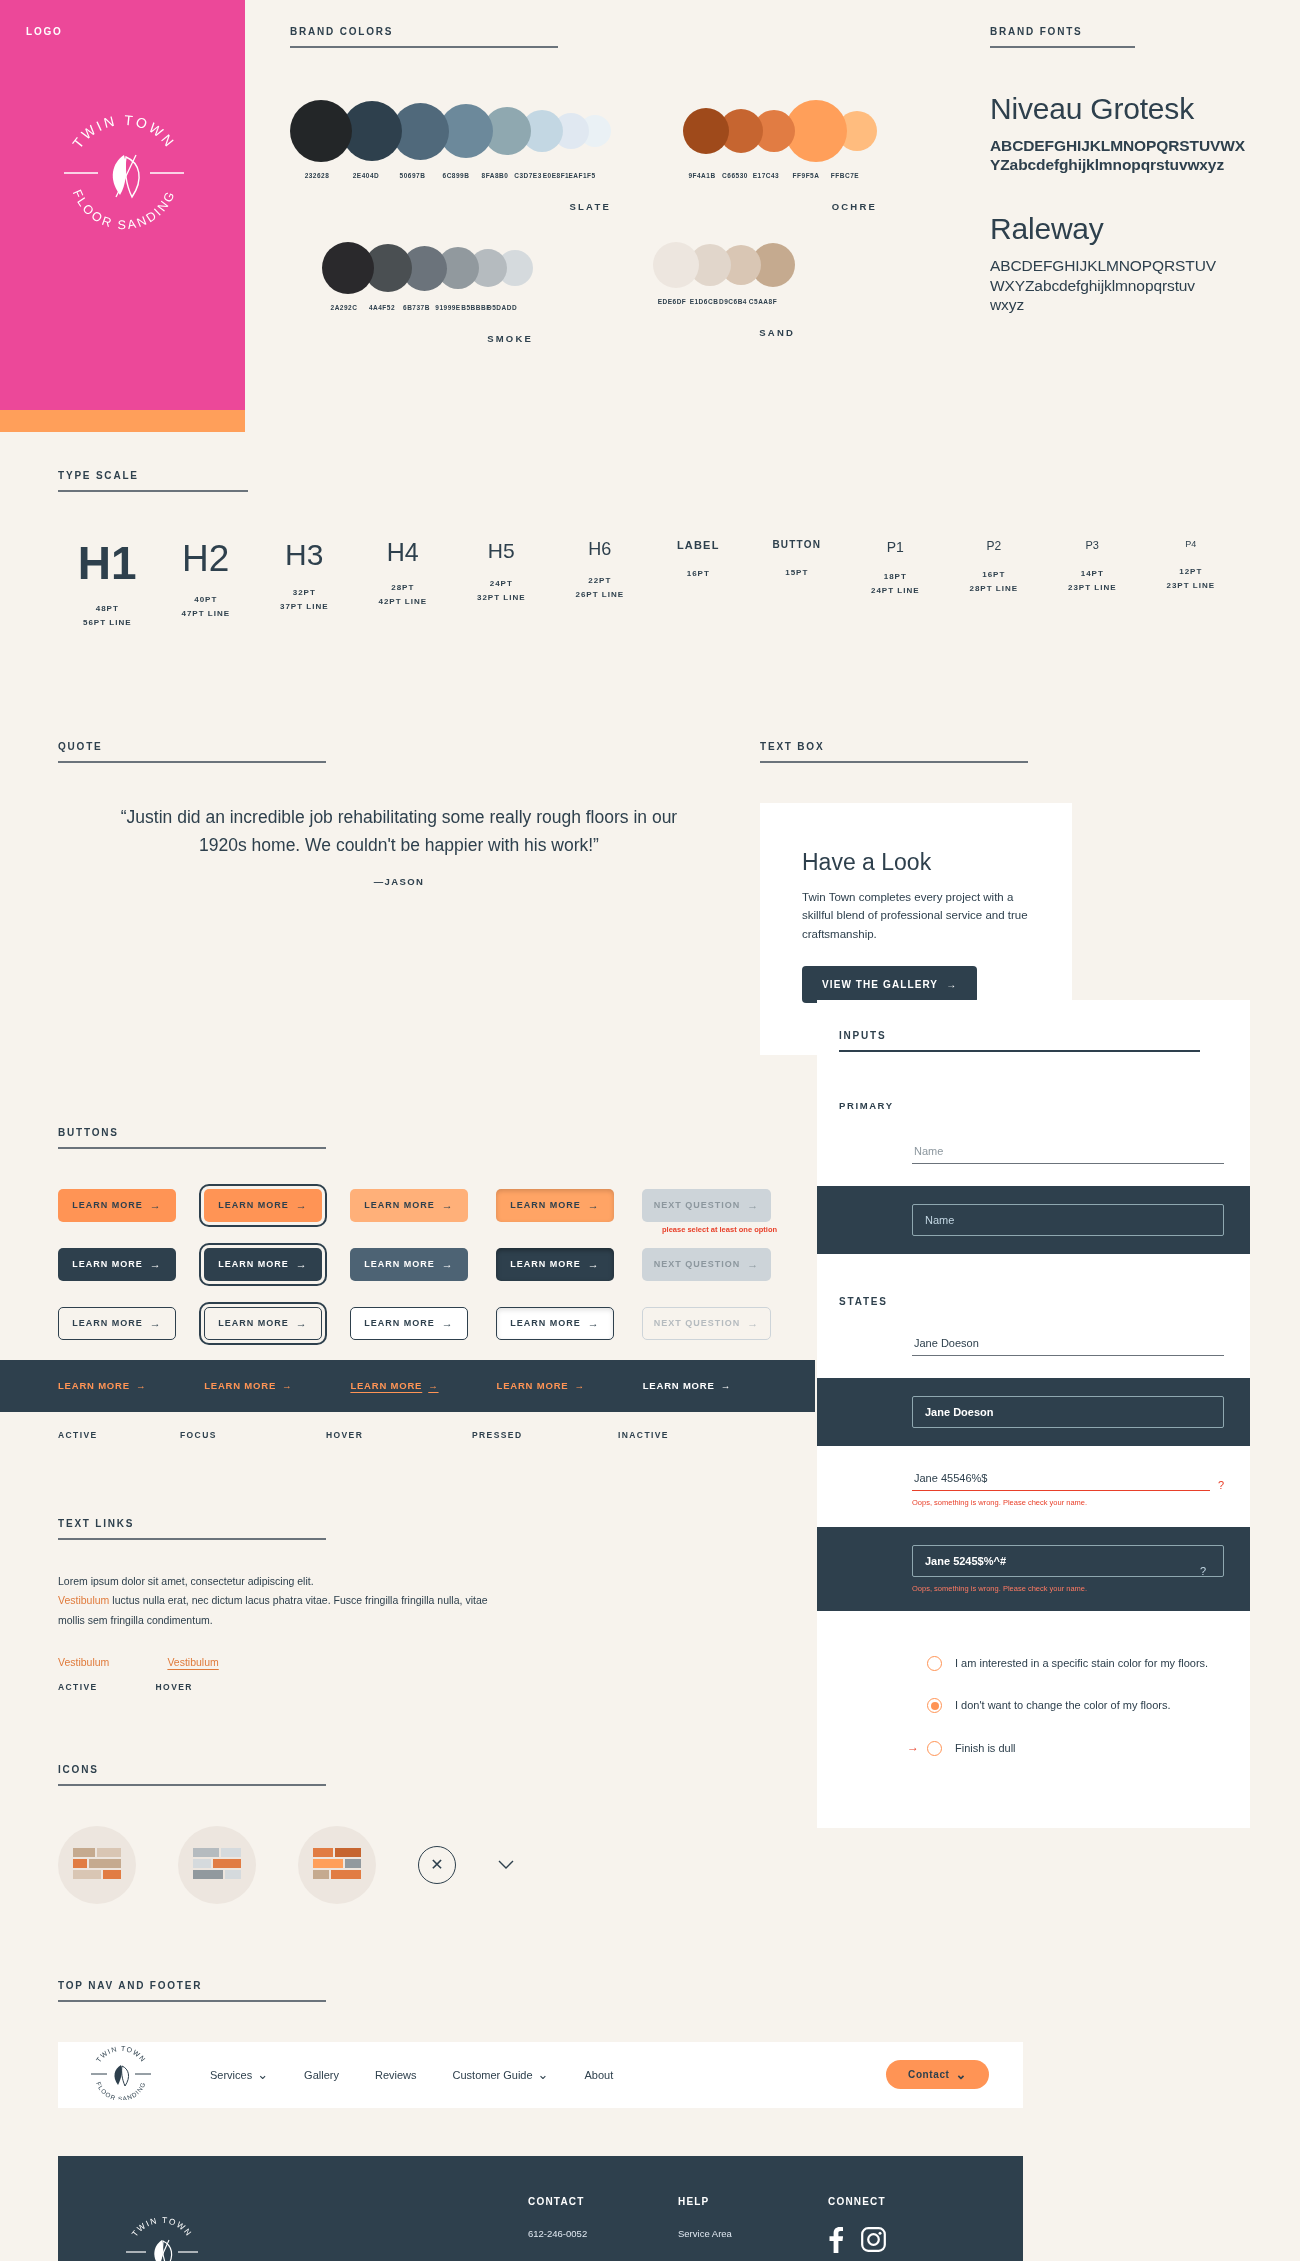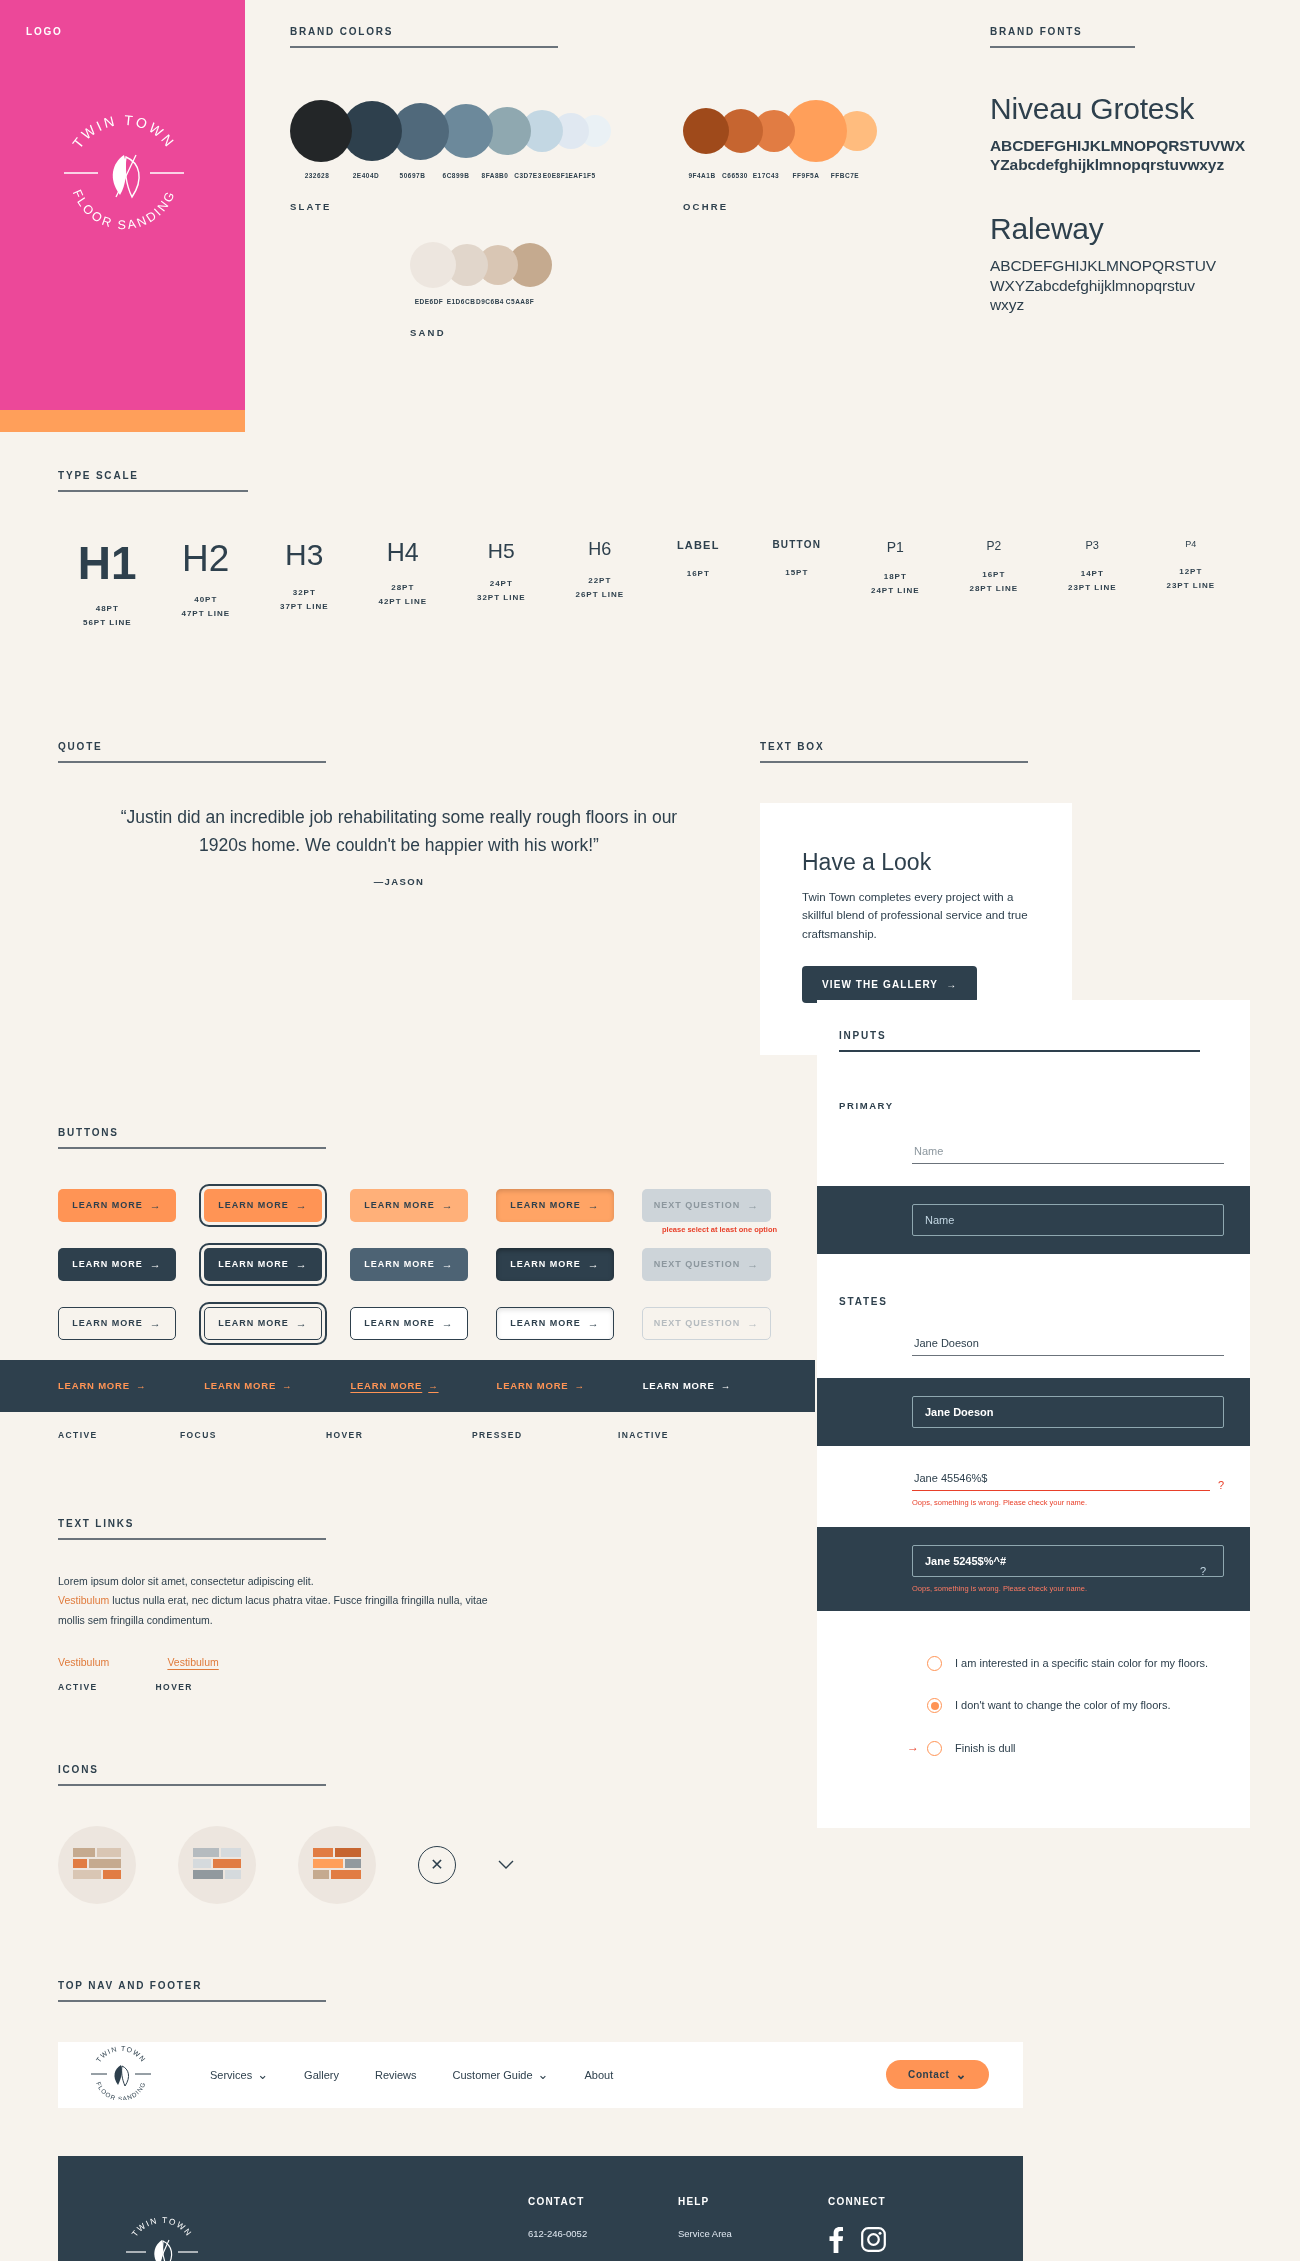--- a/index.html
+++ b/index.html
@@ -31,21 +31,21 @@
   .topright { flex: 1; padding: 26px 0 0 0; display: flex; }
   .colors-col { width: 700px; padding-left: 45px; }
   .fonts-col { flex: 1; padding-left: 45px; padding-right: 40px; }
 
   .swatch-group { margin-top: 52px; display: flex; }
   .swatch-stack { display: flex; align-items: center; }
   .sw { border-radius: 50%; }
   .hexrow { display: flex; margin-top: 10px; }
   .hex { font-size: 6.5px; font-weight: 700; letter-spacing: .5px; color: #2E404D; text-align: center; }
   .palette-name {
-    font-size: 9.5px; font-weight: 700; letter-spacing: 2.2px; text-align: left;
+    font-size: 9.5px; font-weight: 700; letter-spacing: 2.2px; text-align: right;
     margin-top: 22px; color: #2E404D;
   }
 
   
   .font-rule { height: 1.5px; background: #6B737B; width: 145px; margin-top: 9px; }
   .font-name { font-size: 30px; font-weight: 400; color: #2E404D; margin-top: 44px; letter-spacing: -0.2px; }
   .font-name.second { margin-top: 38px; }
   .font-spec { font-size: 15.5px; line-height: 1.25; color: #2E404D; margin-top: 10px; letter-spacing: -.1px; }
   .font-spec.bold { font-weight: 700; }
 
@@ -269,20 +269,39 @@
                 <div class="hex" style="width: 36px; margin-left: -4px;">C66530</div>
                 <div class="hex" style="width: 34px; margin-left: -4px;">E17C43</div>
                 <div class="hex" style="width: 54px; margin-left: -4px;">FF9F5A</div>
                 <div class="hex" style="width: 32px; margin-left: -4px;">FFBC7E</div>
               </div>
             <div class="palette-name">OCHRE</div>
           </div>
         </div>
 
         <div class="swatch-group" style="margin-top:30px">
+          <div style="margin-left:32px">
+            <div class="swatch-stack" id="pal2">
+                <div class="sw" style="width: 52px; height: 52px; background: rgb(42, 41, 44); margin-left: 0px; z-index: 20;"></div>
+                <div class="sw" style="width: 48px; height: 48px; background: rgb(74, 79, 82); margin-left: -10px; z-index: 19;"></div>
+                <div class="sw" style="width: 45px; height: 45px; background: rgb(107, 115, 123); margin-left: -10px; z-index: 18;"></div>
+                <div class="sw" style="width: 42px; height: 42px; background: rgb(145, 153, 158); margin-left: -10px; z-index: 17;"></div>
+                <div class="sw" style="width: 38px; height: 38px; background: rgb(181, 187, 191); margin-left: -10px; z-index: 16;"></div>
+                <div class="sw" style="width: 36px; height: 36px; background: rgb(213, 218, 221); margin-left: -10px; z-index: 15;"></div>
+              </div>
+            <div class="hexrow" id="hex2">
+                <div class="hex" style="width: 44px; margin-left: 0px;">2A292C</div>
+                <div class="hex" style="width: 40px; margin-left: -4px;">4A4F52</div>
+                <div class="hex" style="width: 37px; margin-left: -4px;">6B737B</div>
+                <div class="hex" style="width: 34px; margin-left: -4px;">91999E</div>
+                <div class="hex" style="width: 30px; margin-left: -4px;">B5BBBF</div>
+                <div class="hex" style="width: 30px; margin-left: -4px;">D5DADD</div>
+              </div>
+            <div class="palette-name">SMOKE</div>
+          </div>
           <div style="margin-left:120px">
             <div class="swatch-stack" id="pal3">
                 <div class="sw" style="width: 46px; height: 46px; background: rgb(237, 230, 223); margin-left: 0px; z-index: 20;"></div>
                 <div class="sw" style="width: 42px; height: 42px; background: rgb(225, 214, 203); margin-left: -10px; z-index: 19;"></div>
                 <div class="sw" style="width: 40px; height: 40px; background: rgb(217, 198, 180); margin-left: -10px; z-index: 18;"></div>
                 <div class="sw" style="width: 44px; height: 44px; background: rgb(197, 170, 143); margin-left: -10px; z-index: 17;"></div>
               </div>
             <div class="hexrow" id="hex3">
                 <div class="hex" style="width: 38px; margin-left: 0px;">EDE6DF</div>
                 <div class="hex" style="width: 34px; margin-left: -4px;">E1D6CB</div>

